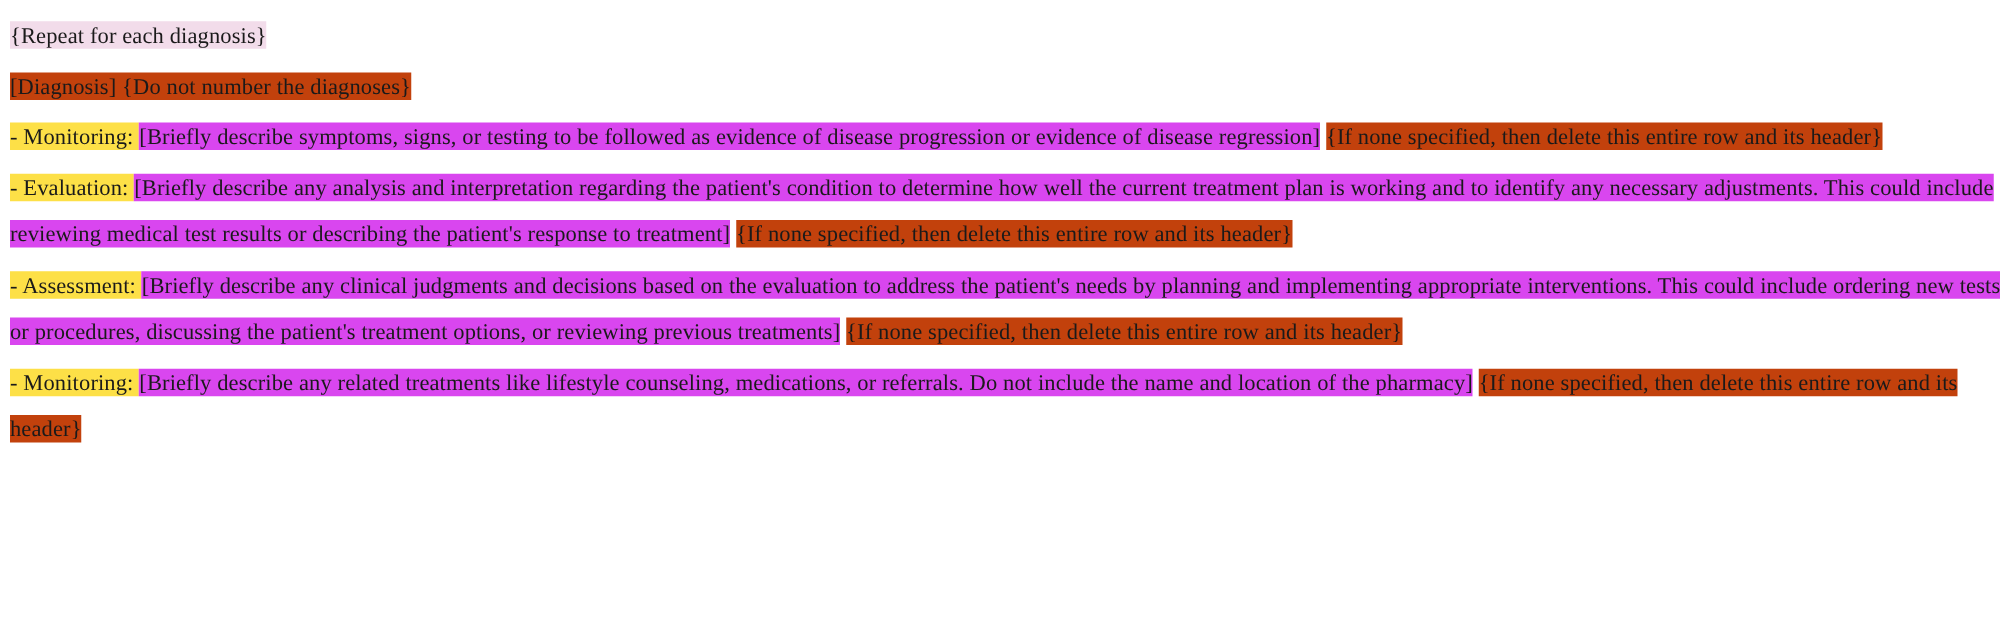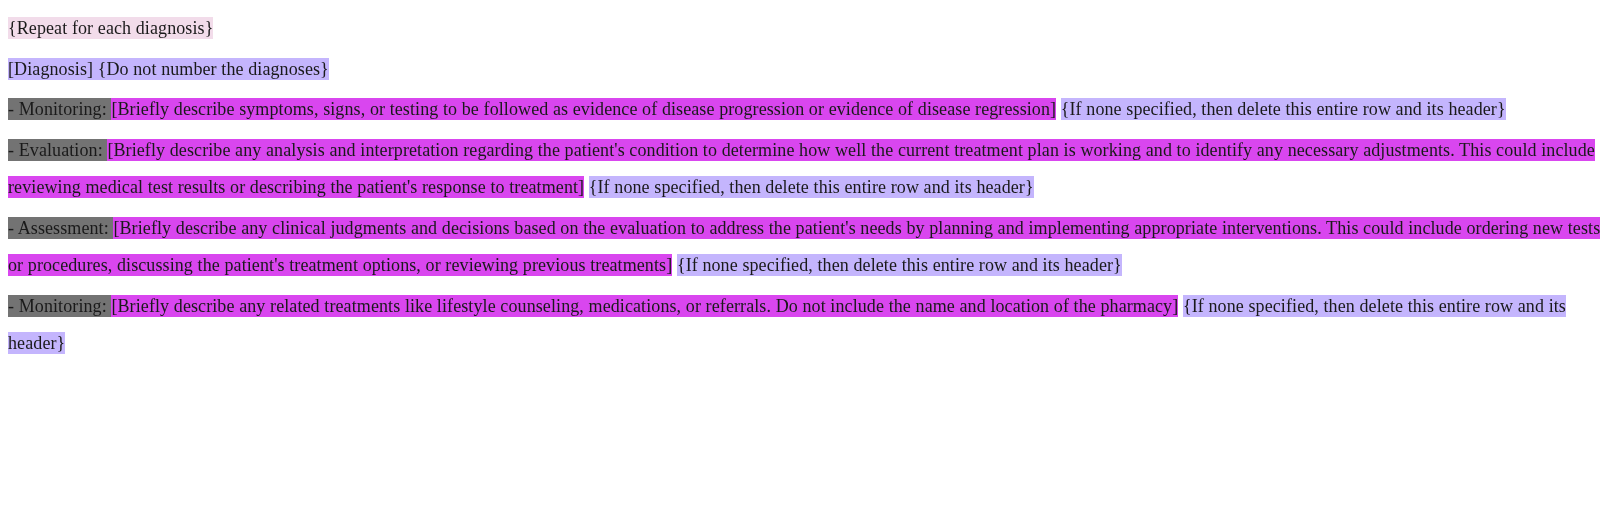--- a/index.html
+++ b/index.html
@@ -23,22 +23,22 @@
     letter-spacing: 0.1px;
     margin: 0 0 0 0;
     white-space: normal;
     font-family: Liberation Serif, serif;
   }
   .block {
     margin-bottom: 0px;
   }
   
   .hl-pink   { background: #f2dcea; }
-  .hl-peach  { background: #c4b5fd; }
-  .hl-olive  { background: #737373; }
+  .hl-peach  { background: #c2410c; }
+  .hl-olive  { background: #fde047; }
   .hl-blue   { background: #d946ef; }
   .seg {
     padding: 1px 0;
     box-decoration-break: clone;
     -webkit-box-decoration-break: clone;
   }
   .spacer-sm { height: 3px; }
 </style>
 </head>
 <body>

